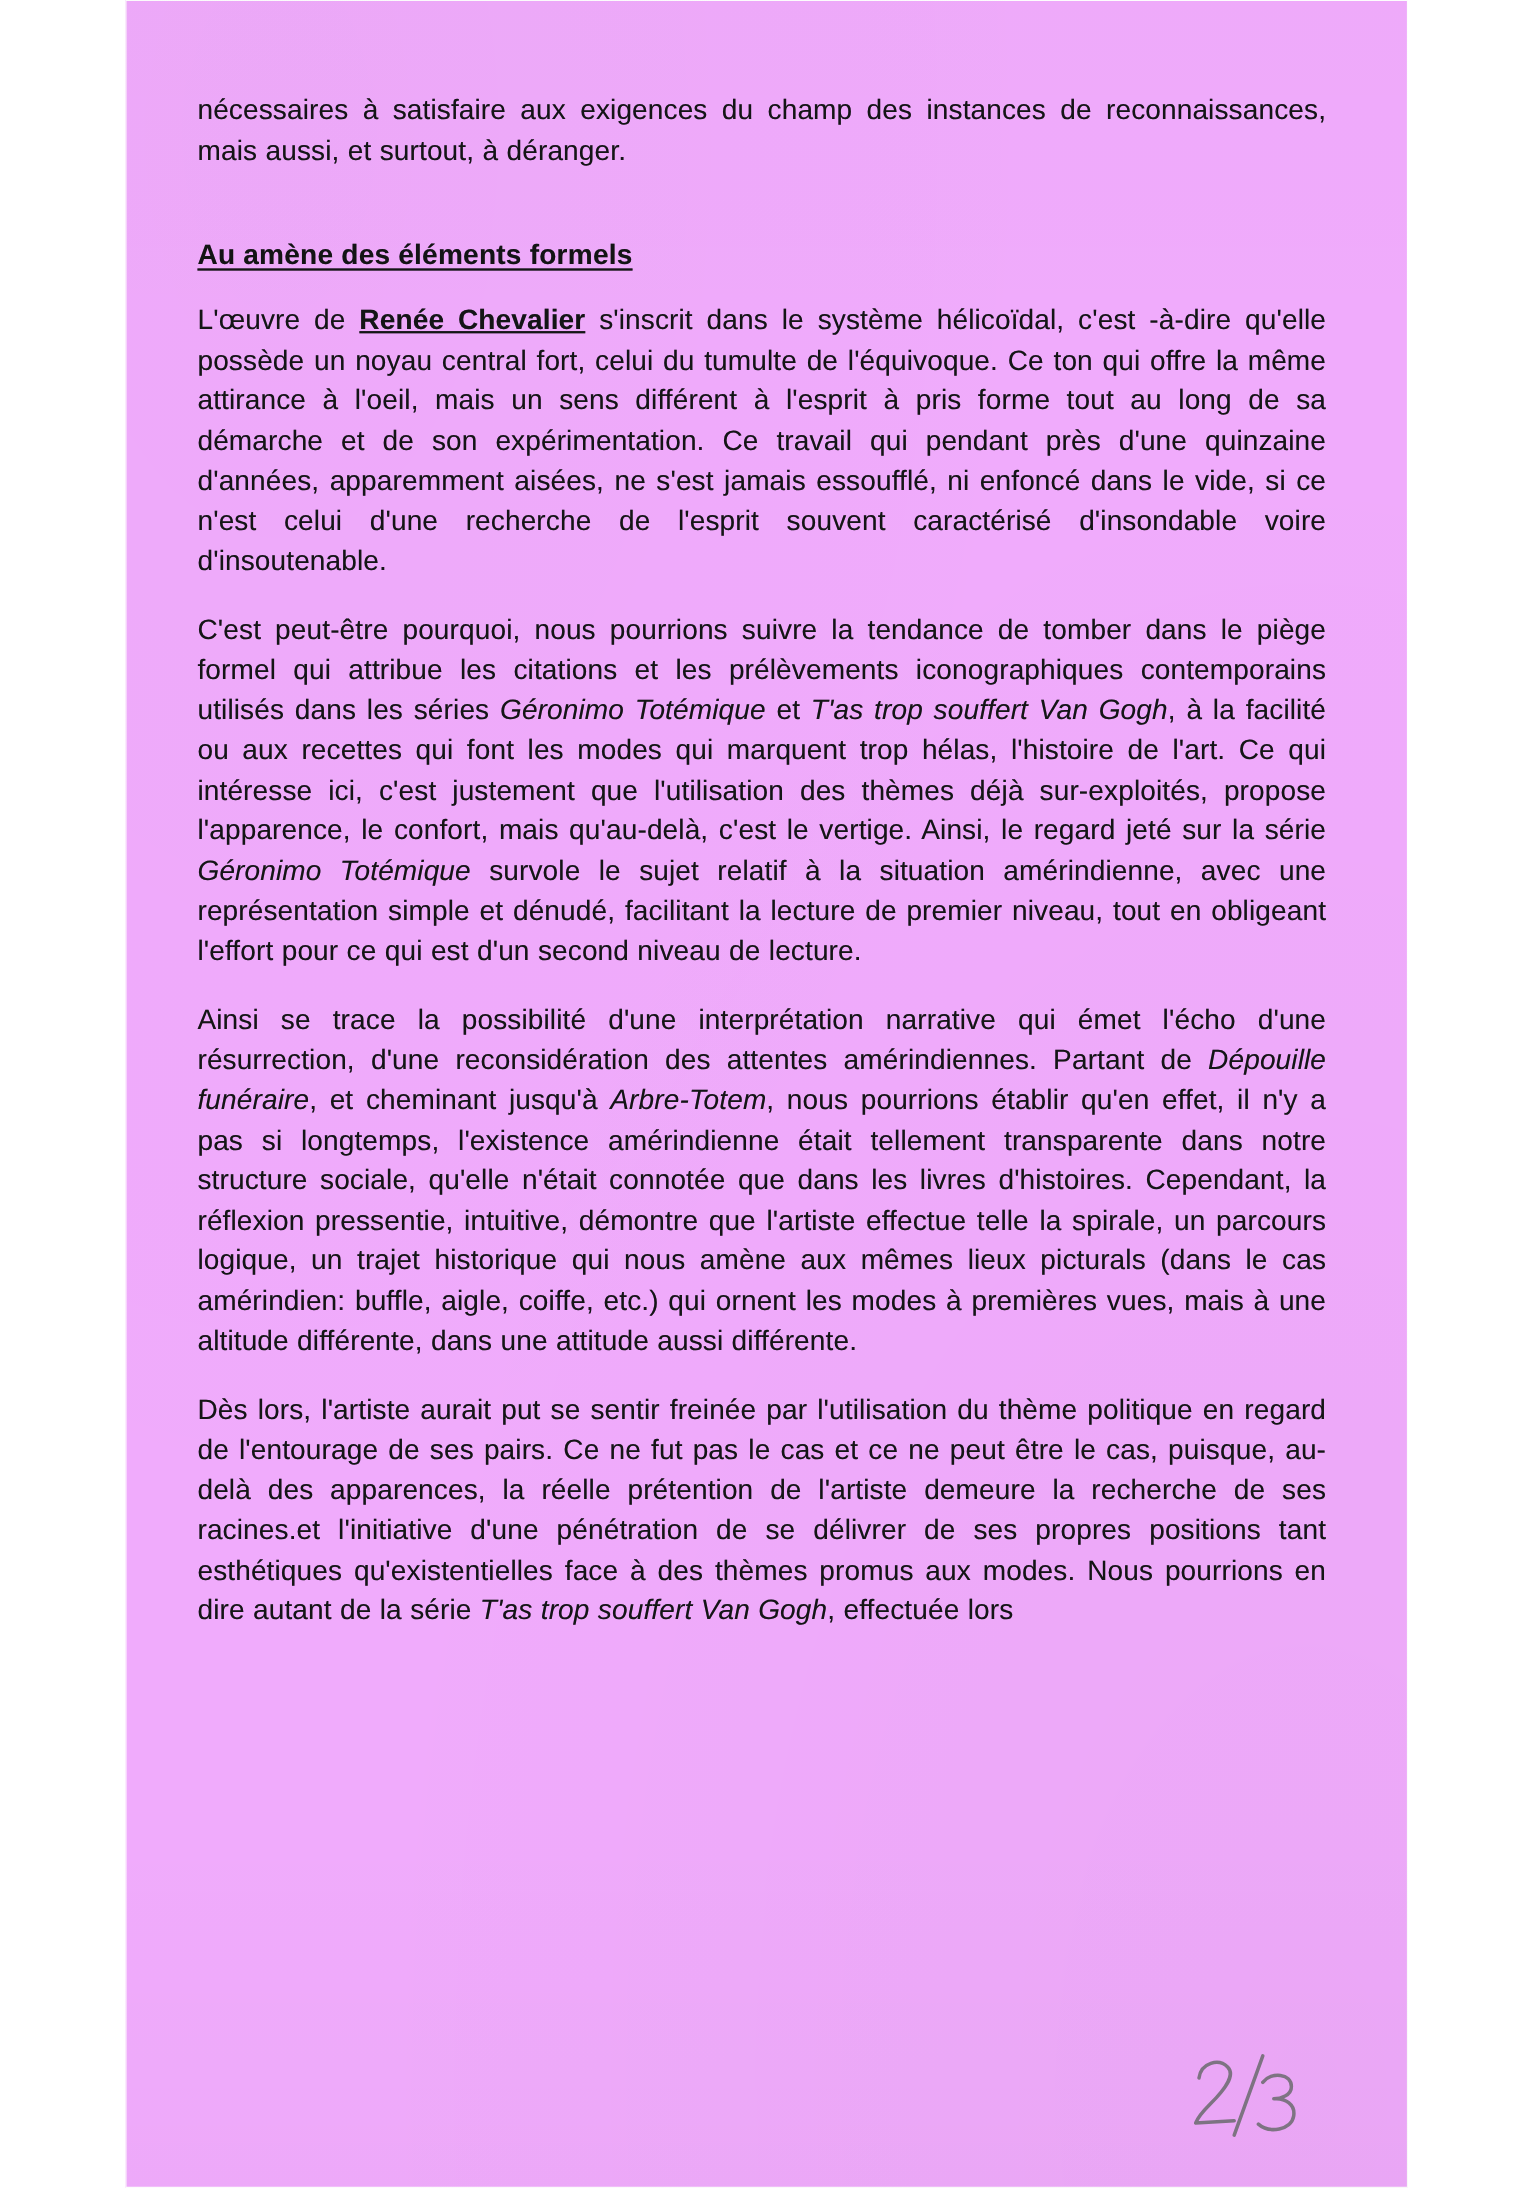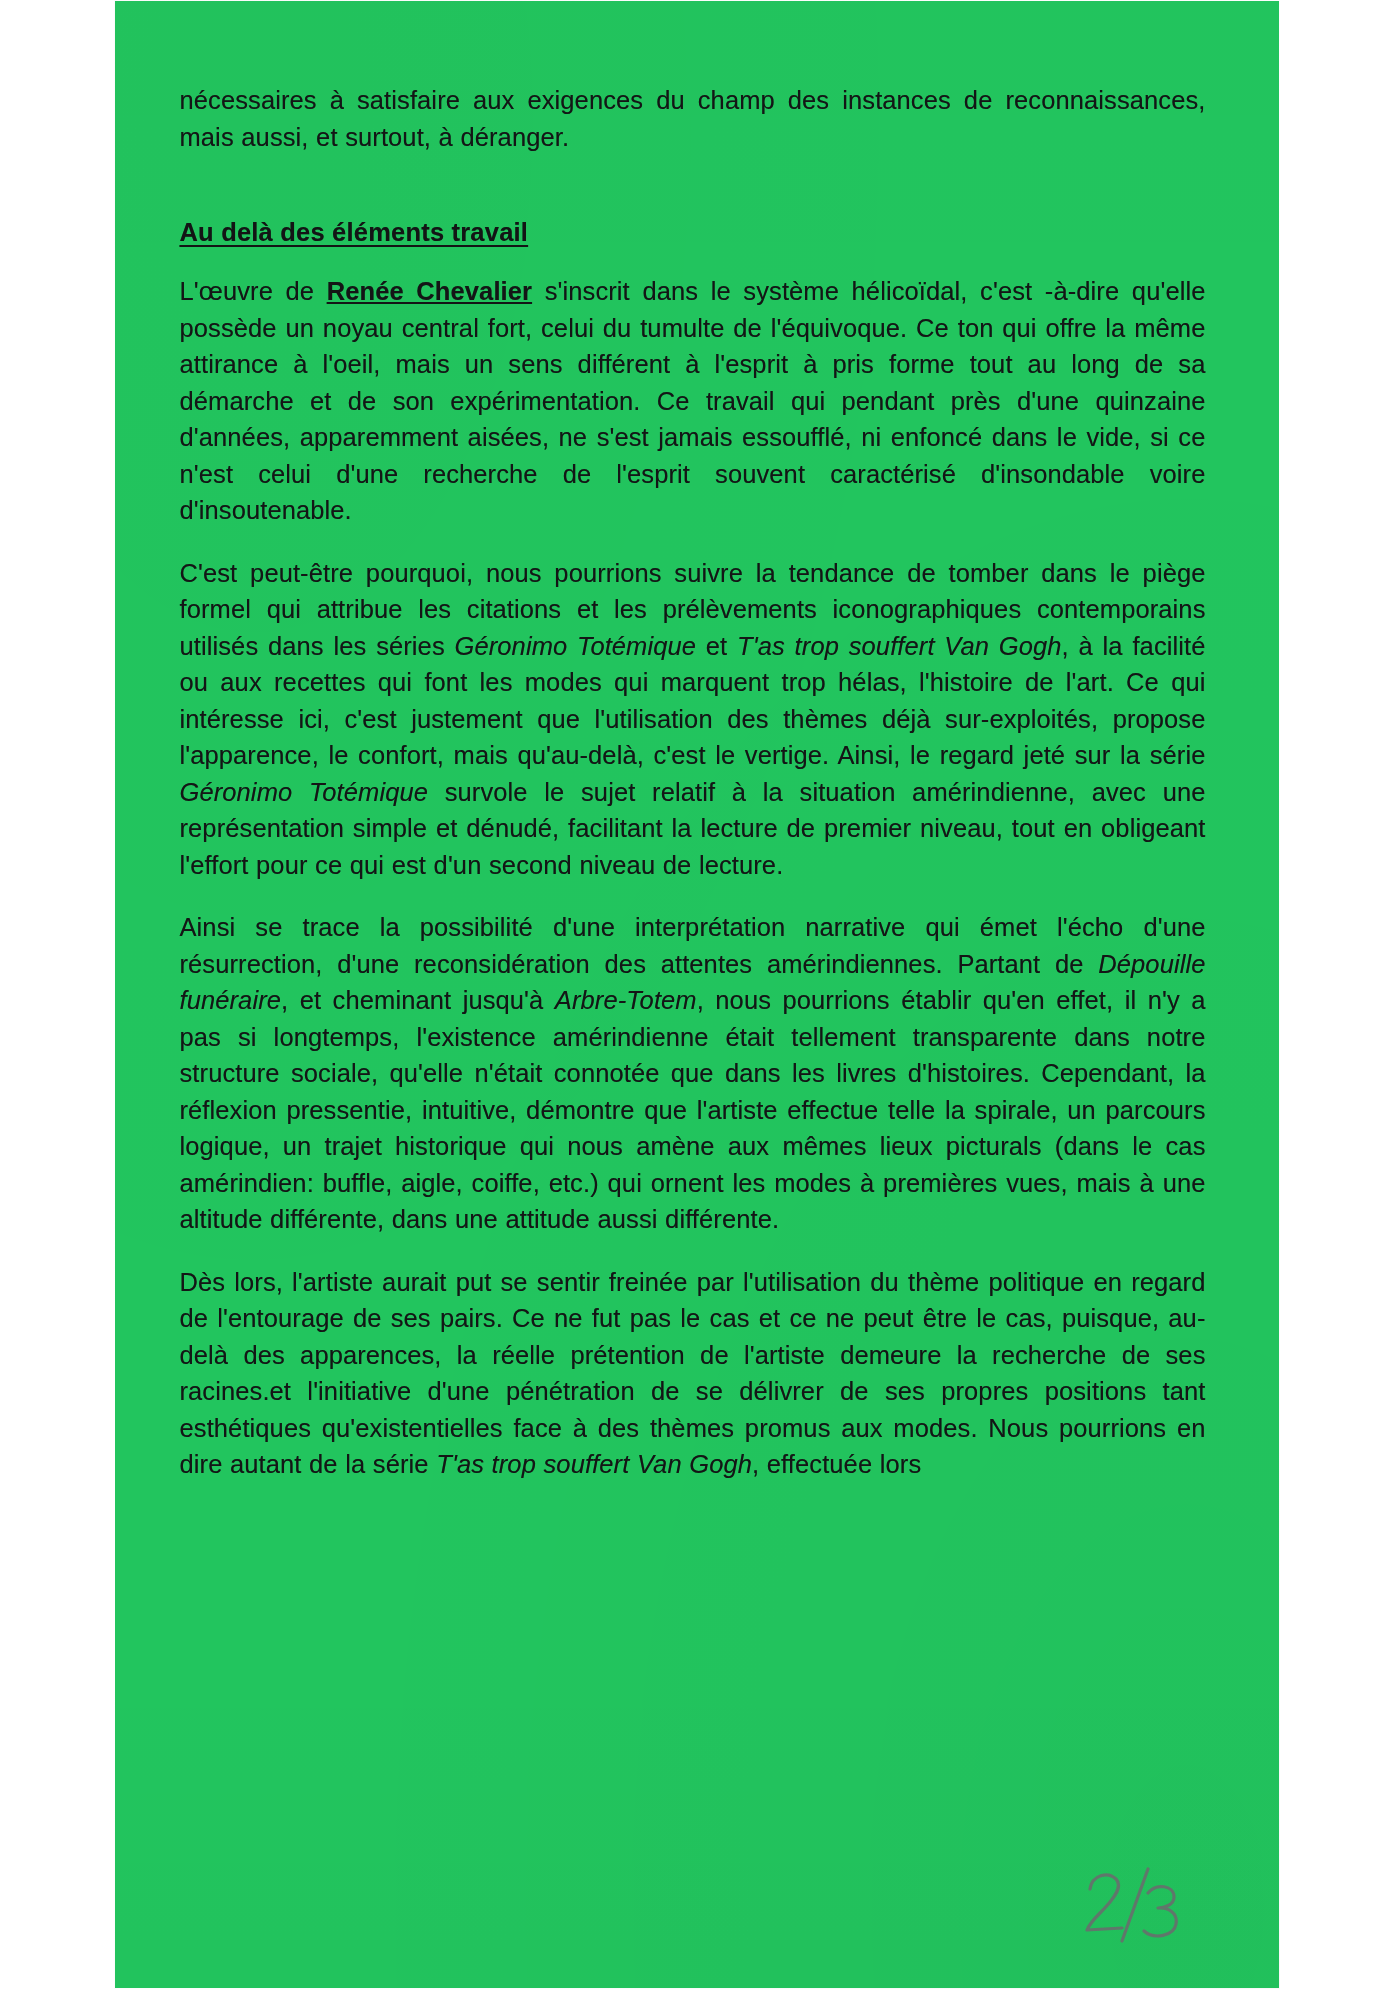--- a/index.html
+++ b/index.html
@@ -7,21 +7,21 @@
     margin: 0;
     padding: 0;
     background: #ffffff;
   }
 
   .page {
     position: relative;
     width: 1166px;
     height: 1989px;
     margin: 0 auto;
-    background: #22c55e;
+    background: #f0abfc;
     overflow: hidden;
     font-family: "Liberation Sans", sans-serif;
     color: #17181a;
     
     box-shadow: inset 0 0 0 1px #ffffff;
   }
 
   
   .scan-noise {
     position: absolute;
@@ -86,21 +86,21 @@
 
   <div class="scan-noise"></div>
 
   <div class="text-column">
 
     <p class="para"><span>nécessaires à satisfaire aux exigences du champ des instances de reconnaissances, mais aussi, et surtout, à déranger.</span></p>
 
 
     <div class="gap-lg"></div>
 
-    <h2 class="section-heading">Au delà des éléments travail</h2>
+    <h2 class="section-heading">Au amène des éléments formels</h2>
 
     <p class="para"><span>L'œuvre de </span><b>Renée Chevalier</b><span> s'inscrit dans le système hélicoïdal, c'est -à-dire qu'elle possède un noyau central fort, celui du tumulte de l'équivoque. Ce ton qui offre la même attirance à l'oeil, mais un sens différent à l'esprit à pris forme tout au long de sa démarche et de son expérimentation. Ce travail qui pendant près d'une quinzaine d'années, apparemment aisées, ne s'est jamais essoufflé, ni enfoncé dans le vide, si ce n'est celui d'une recherche de l'esprit souvent caractérisé d'insondable voire d'insoutenable.</span></p>
 
     <p class="para"><span>C'est peut-être pourquoi, nous pourrions suivre la tendance de tomber dans le piège formel qui attribue les citations et les prélèvements iconographiques contemporains utilisés dans les séries </span><i>Géronimo Totémique</i><span>  et  </span><i>T'as trop souffert Van Gogh</i><span>, à la facilité ou aux recettes qui font les modes qui marquent trop hélas, l'histoire de l'art. Ce qui intéresse ici, c'est justement que l'utilisation des thèmes déjà sur-exploités, propose l'apparence, le confort, mais qu'au-delà, c'est le vertige. Ainsi, le regard jeté sur la série </span><i>Géronimo Totémique</i><span>  survole le sujet relatif à la situation amérindienne, avec  une représentation simple et dénudé, facilitant la lecture de premier niveau, tout en obligeant l'effort pour ce qui est d'un second niveau de lecture.</span></p>
 
     <p class="para"><span>Ainsi se trace la possibilité d'une interprétation narrative qui émet l'écho d'une résurrection, d'une reconsidération des attentes amérindiennes. Partant de </span><i>Dépouille funéraire</i><span>, et cheminant jusqu'à </span><i>Arbre-Totem</i><span>, nous pourrions établir qu'en effet, il n'y a pas si longtemps, l'existence amérindienne était tellement transparente dans notre structure sociale, qu'elle n'était connotée que dans les livres d'histoires. Cependant, la réflexion pressentie, intuitive, démontre que l'artiste effectue telle la spirale, un parcours logique, un trajet historique qui nous amène aux mêmes lieux picturals (dans le cas amérindien: buffle, aigle, coiffe, etc.) qui ornent les modes à premières vues, mais à une altitude différente, dans une attitude aussi différente.</span></p>
 
     <p class="para"><span>Dès lors, l'artiste aurait put se sentir freinée par l'utilisation du thème politique en regard de l'entourage de ses pairs. Ce ne fut pas le cas et ce ne peut être le cas, puisque, au-delà des apparences, la réelle prétention de l'artiste demeure la recherche de ses racines.et l'initiative d'une pénétration de se délivrer de ses propres positions tant esthétiques qu'existentielles face à des thèmes promus aux modes. Nous pourrions en dire autant de la série </span><i>T'as trop souffert Van Gogh</i><span>, effectuée lors</span></p>
 
   </div>

